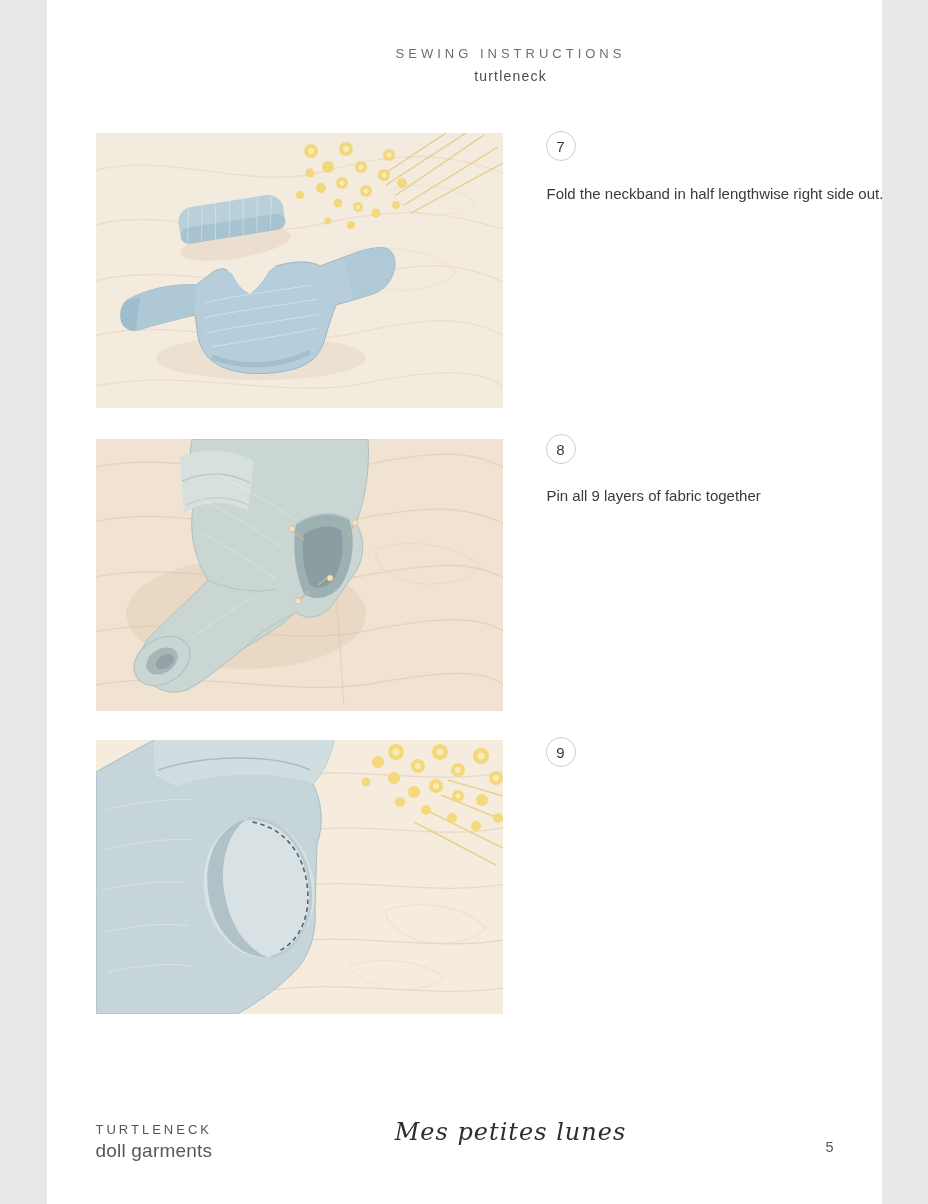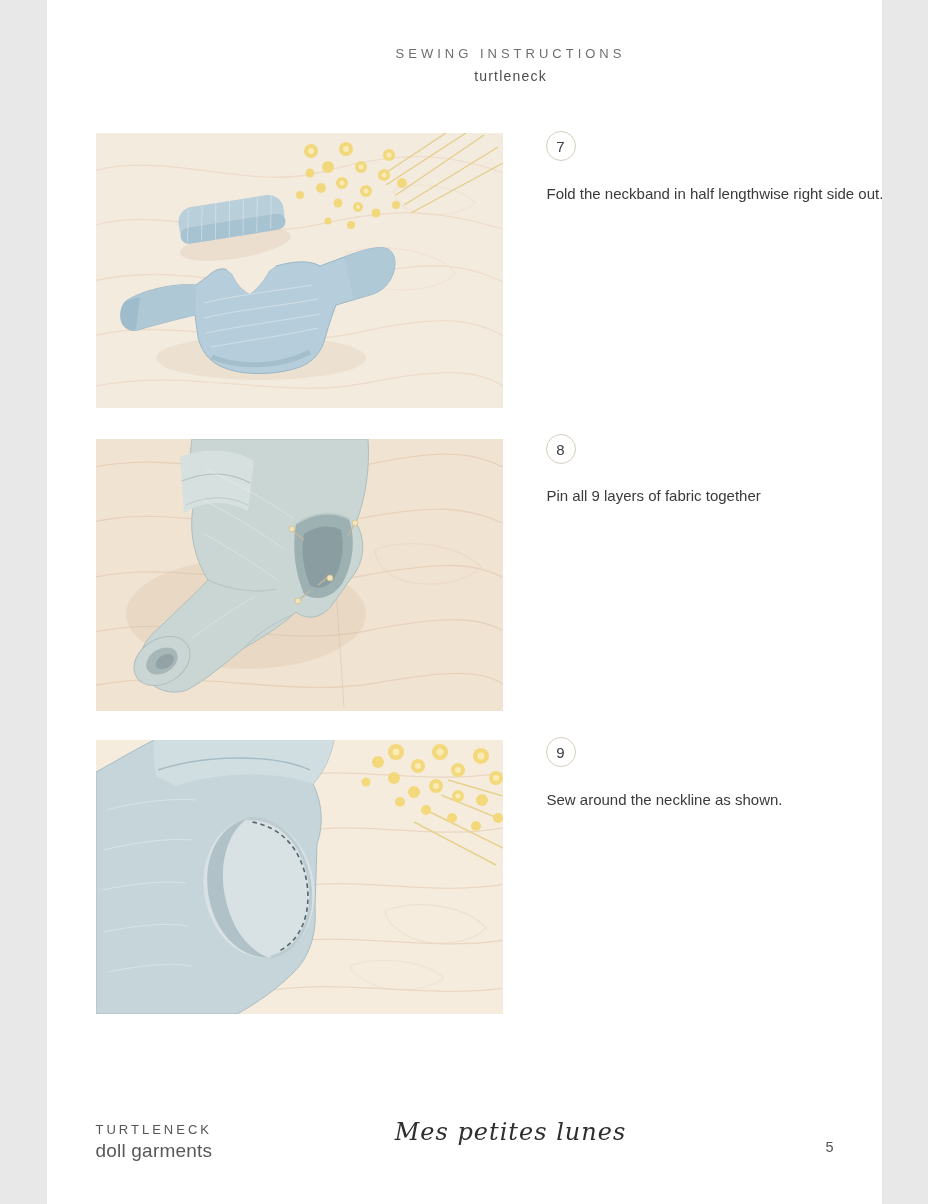--- a/index.html
+++ b/index.html
@@ -307,23 +307,20 @@
   <div class="step-badge" id="badge-8">
     <span>8</span>
   </div>
   <div class="step-text" id="text-8">
     <p>Pin all 9 layers of fabric together</p>
   </div>
 
   <div class="step-badge" id="badge-9">
     <span>9</span>
   </div>
-  <div class="step-text" id="text-9">
-    <p>Sew around the neckline as shown.</p>
-  </div>
 
   <div class="footer-left">
     <div class="ft-title">TURTLENECK</div>
     <div class="ft-sub">doll garments</div>
   </div>
   <div class="footer-brand">Mes petites lunes</div>
   <div class="footer-page">5</div>
 
 </div>
 

